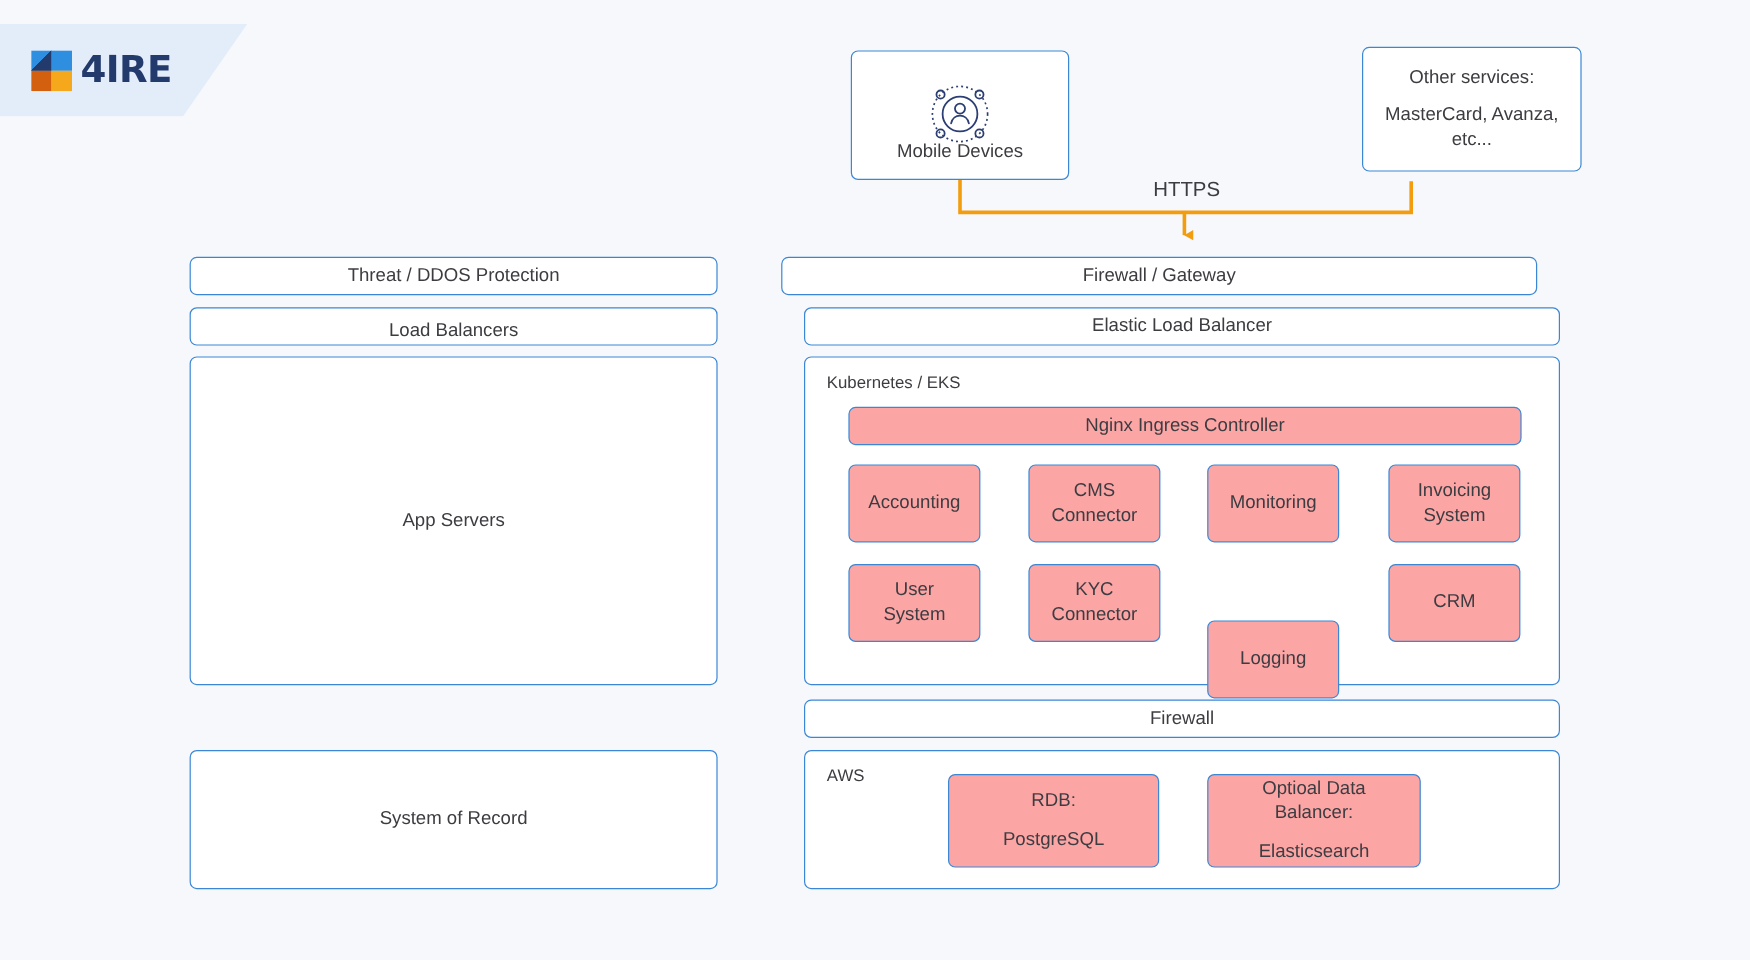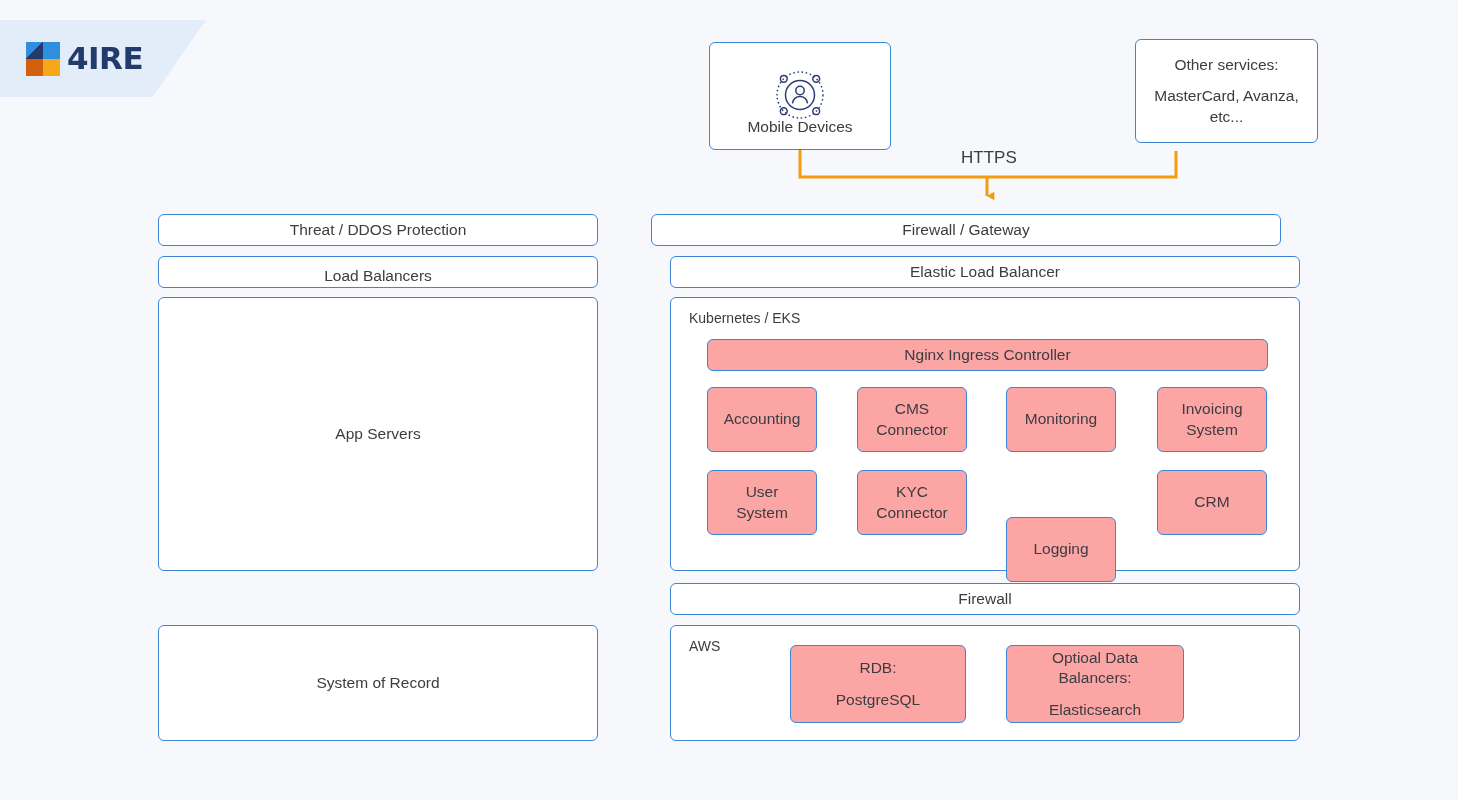--- a/index.html
+++ b/index.html
@@ -249,16 +249,16 @@
 <div class="node container" style="left:670px; top:625px; width:630px; height:116px;padding-left:28px;">
   <span class="container-label">AWS</span>
 
   <div class="node fill-blue stacked" style="left:119px; top:19px; width:176px; height:78px;">
     <span>RDB:</span>
     <span class="gap-line">PostgreSQL</span>
   </div>
 
   <div class="node fill-blue stacked" style="left:335px; top:19px; width:178px; height:78px;">
     <span>Optioal Data</span>
-    <span>Balancers:</span>
+    <span>Balancer:</span>
     <span class="gap-line">Elasticsearch</span>
   </div>
 </div>
 
 </body></html>

